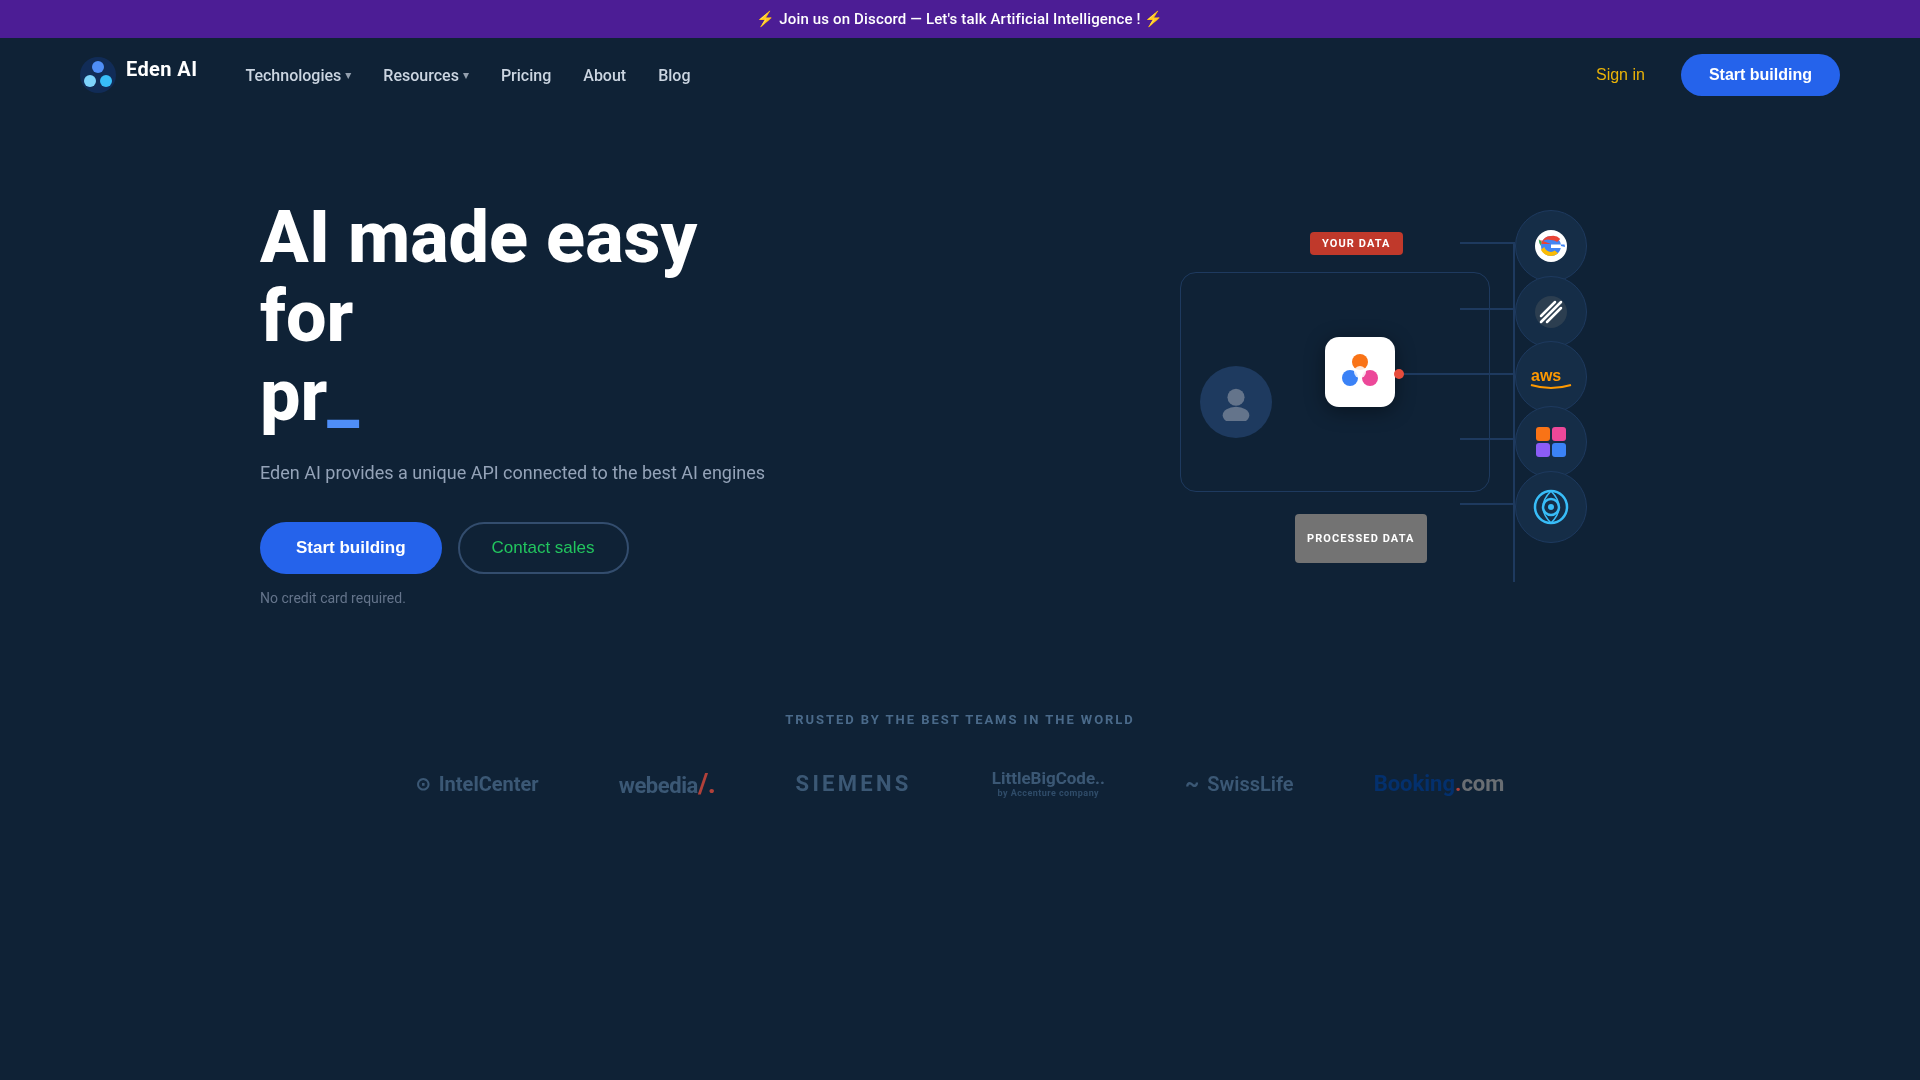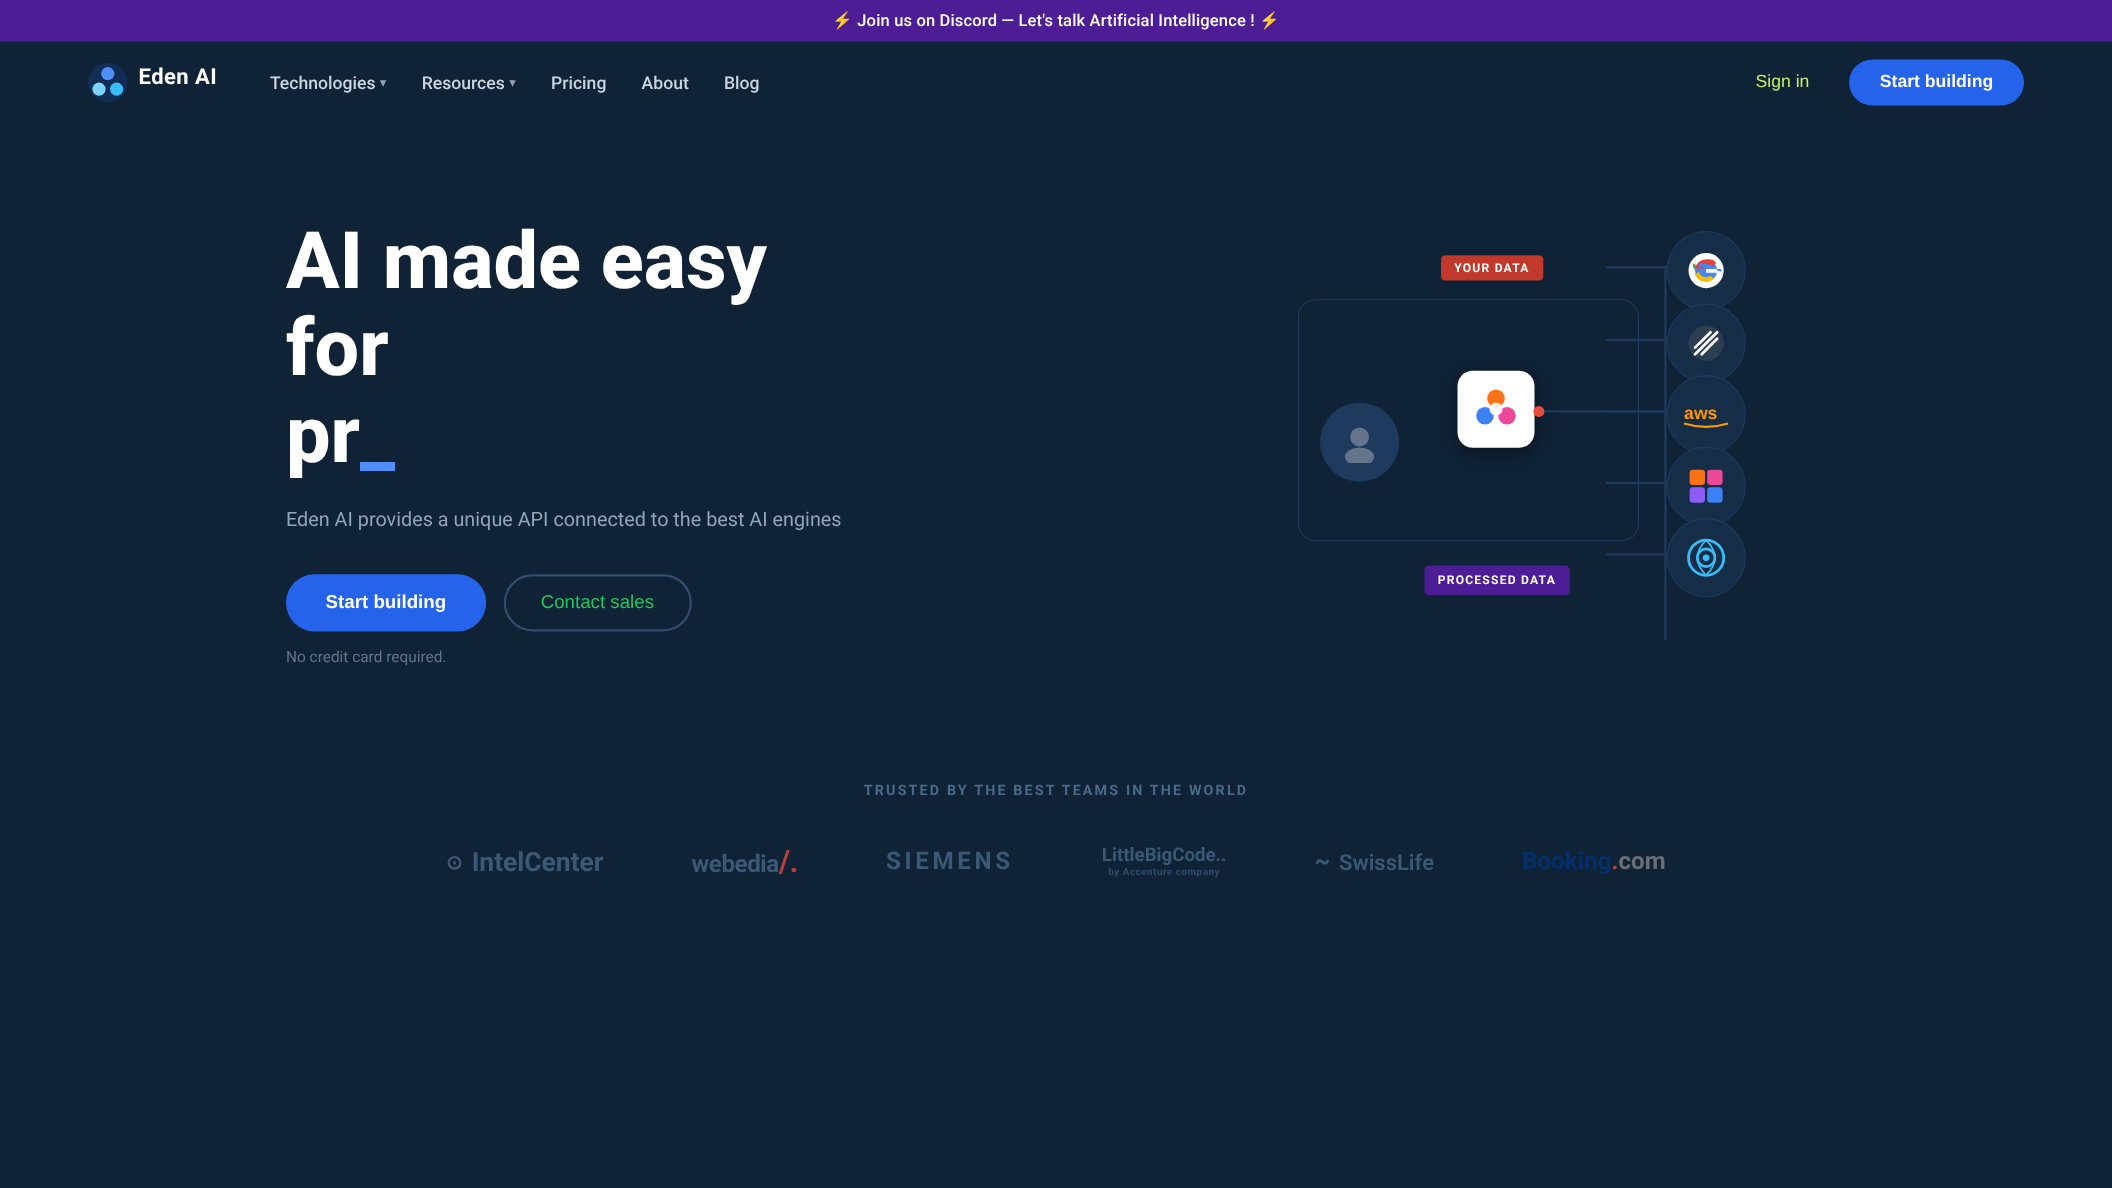--- a/index.html
+++ b/index.html
@@ -83,21 +83,21 @@
 
     .navbar-right {
       display: flex;
       align-items: center;
       gap: 20px;
     }
 
     .signin-btn {
       background: transparent;
       border: none;
-      color: #bef264;
+      color: #eab308;
       font-size: 16px;
       font-weight: 500;
       cursor: pointer;
       padding: 8px 16px;
     }
 
     .start-building-btn-nav {
       background-color: #2563eb;
       color: #fff;
       border: none;
@@ -344,21 +344,21 @@
         <circle cx="12" cy="28" r="8" fill="#3b82f6"></circle>
         <circle cx="32" cy="28" r="8" fill="#ec4899"></circle>
         <circle cx="22" cy="22" r="6" fill="rgba(255,255,255,0.85)"></circle>
       </svg>
     </div>
 
     <div style="position:absolute; left:294px; top:177px; width:10px; height:10px; background:#e74c3c; border-radius:50%; z-index:5;"></div>
 
     <div style="position:absolute; left:295px; top:181px; width:120px; height:2px; background:#1e3a5f;"></div>
 
-    <div style="position:absolute; left:195px; top:322px; background:#4c1d95; color:#fff; font-size:11px; font-weight:700; padding:7px 12px; border-radius:4px; letter-spacing:0.1em;">PROCESSED DATA</div>
+    <div style="position:absolute; left:195px; top:322px; background:#737373; color:#fff; font-size:11px; font-weight:700; padding:18px 12px; border-radius:4px; letter-spacing:0.1em;">PROCESSED DATA</div>
 
     <div style="position:absolute; left:413px; top:50px; width:2px; height:340px; background:#1e3a5f;"></div>
 
     <div style="position:absolute; left:360px; top:50px; width:55px; height:2px; background:#1e3a5f;"></div>
     <div style="position:absolute; left:415px; top:18px; width:72px; height:72px; background:#152d47; border-radius:50%; display:flex; align-items:center; justify-content:center; border:1.5px solid #1e3a5f;">
       <svg width="36" height="36" viewBox="0 0 36 36">
         <circle cx="18" cy="18" r="16" fill="#fff"></circle>
         <path d="M28 18c0-5.52-4.48-10-10-10S8 12.48 8 18s4.48 10 10 10c4.8 0 8.83-3.4 9.73-8H18v-3.5h13.5c.17.8.5 1.63.5 2.5z" fill="#4285F4"></path>
         <path d="M8 18c0-1.53.35-2.97.96-4.27L5.72 11.5A9.96 9.96 0 008 18z" fill="#34A853"></path>
         <path d="M18 28c2.71 0 5.18-1.02 7.05-2.68l-3.28-2.7A6.22 6.22 0 0118 24c-3.14 0-5.79-2.1-6.73-4.97L7.9 21.83C9.72 25.52 13.56 28 18 28z" fill="#FBBC04"></path>
@@ -406,21 +406,21 @@
     </div>
   </div>
 </section>
 
 <section class="trusted-section">
   <p class="trusted-label">TRUSTED BY THE BEST TEAMS IN THE WORLD</p>
   <div class="trusted-logos">
 
     <div class="trusted-logo-item">
       <span style="font-size:18px; color:#4a6a8a;">⊙</span>
-      <span style="font-size:24px; font-weight:700;">IntelCenter</span>
+      <span style="font-size:20px; font-weight:700;">IntelCenter</span>
     </div>
 
     <div class="trusted-logo-item">
       <span style="font-size:22px; font-weight:700; letter-spacing:-0.02em;">webedia<span style="color:#e74c3c; font-size:28px;">/.</span></span>
     </div>
 
     <div class="trusted-logo-item">
       <span style="font-size:22px; font-weight:700; letter-spacing:0.15em;">SIEMENS</span>
     </div>
 

